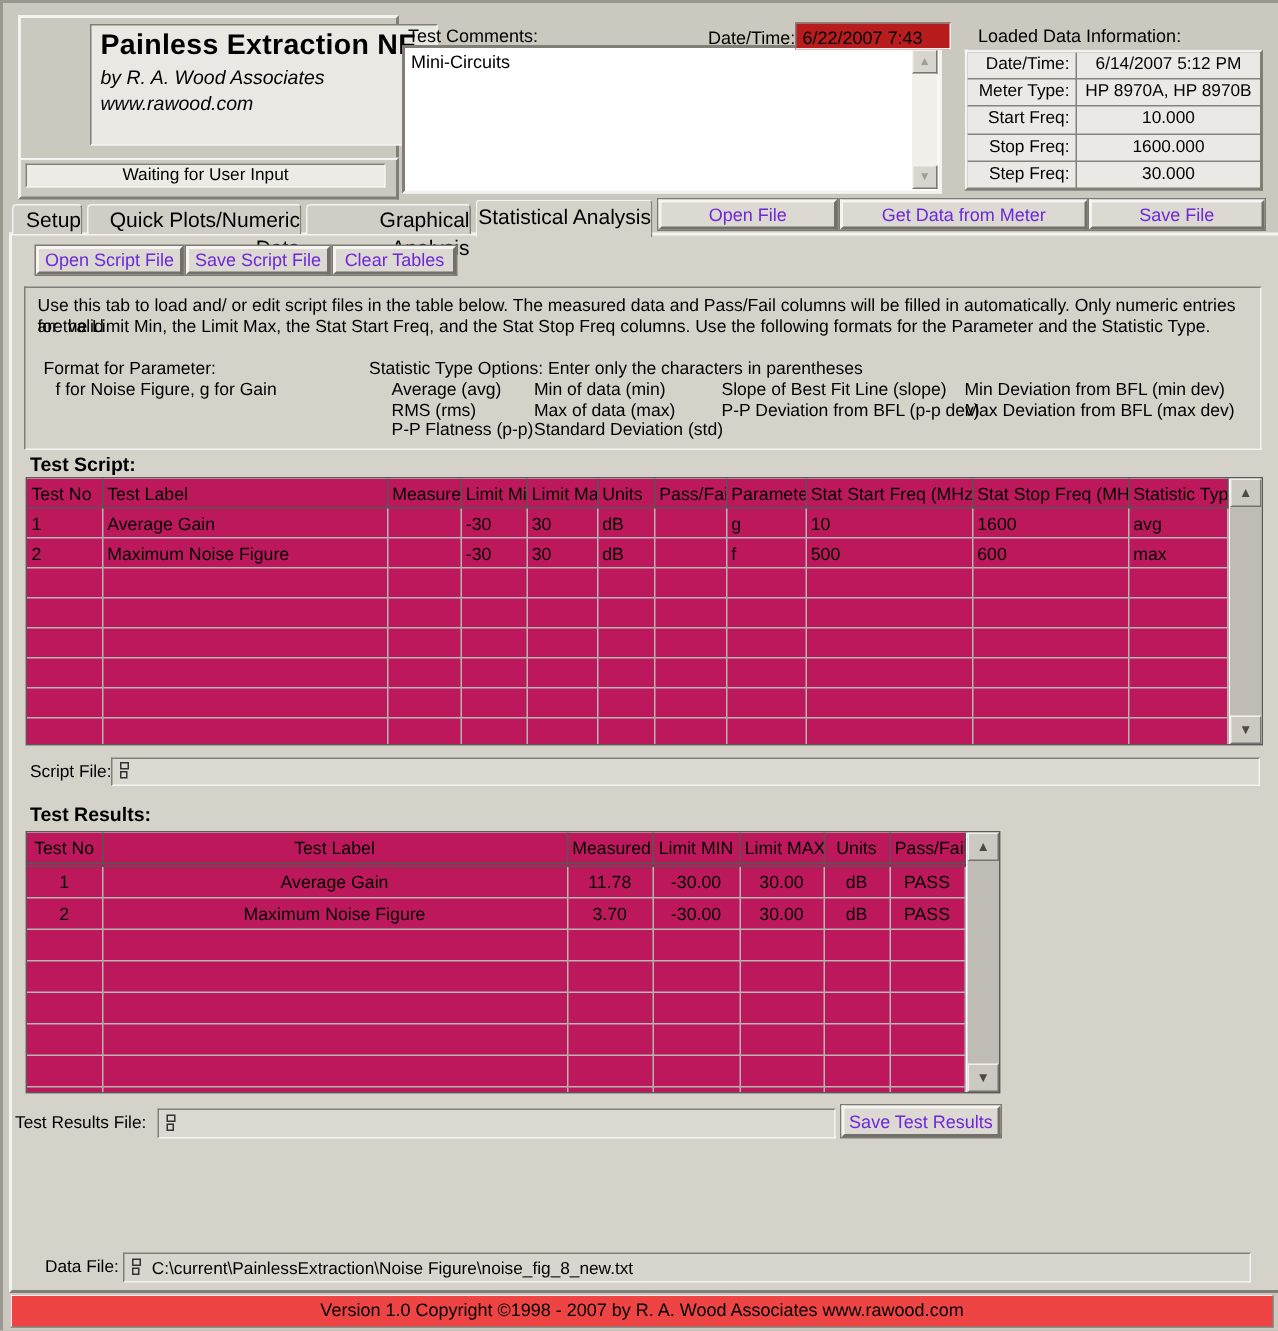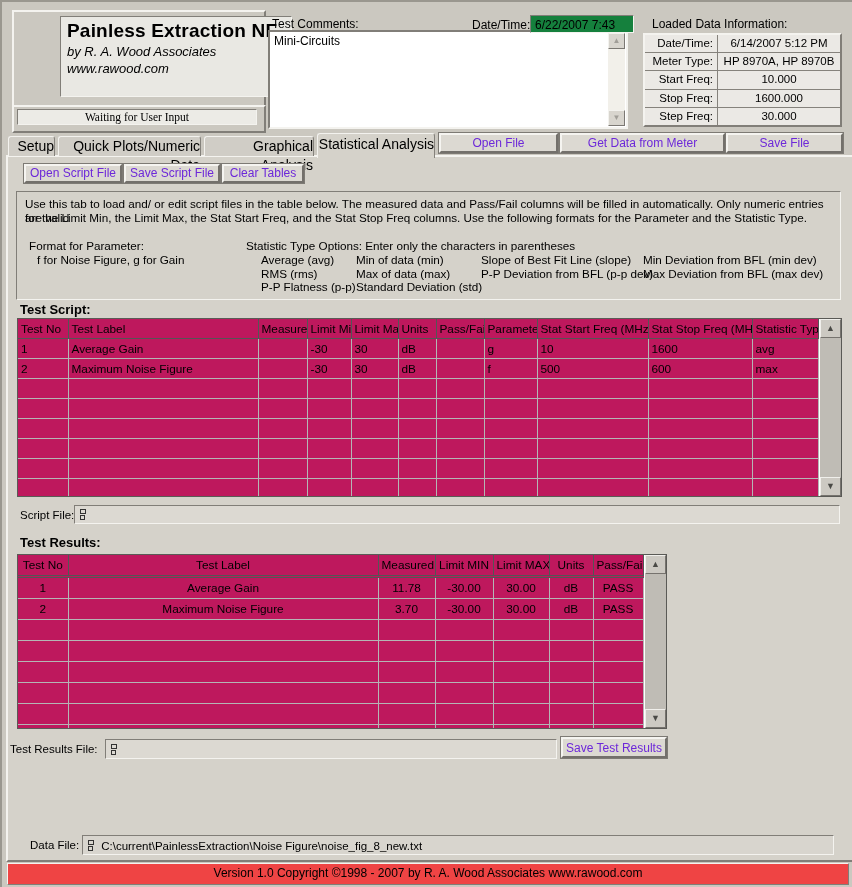--- a/index.html
+++ b/index.html
@@ -63,36 +63,36 @@
 
   <div class="abs raised2" style="left:10px;top:8px;width:250px;height:93px;">
     <div class="abs sunken1 title-inner" style="left:7px;top:4px;width:230px;height:79px;">
       <h1>Painless Extraction NF</h1>
       <div class="it">by R. A. Wood Associates</div>
       <div class="it">www.rawood.com</div>
     </div>
   </div>
 
   <div class="abs raised2" style="left:10px;top:103px;width:250px;height:24px;">
-    <div class="abs sunken1" style="left:3px;top:2px;width:238px;height:14px;background:#ecebe6;text-align:center;font-size:11.5px;line-height:14px;font-family:Liberation Serif, serif;">
+    <div class="abs sunken1" style="left:3px;top:2px;width:238px;height:14px;background:#ecebe6;text-align:center;font-size:11.5px;line-height:14px;">
       <span>Waiting for User Input</span>
     </div>
   </div>
 
   <div class="abs lbl" style="left:270px;top:15px;">Test Comments:</div>
   <div class="abs sunken2" style="left:266px;top:28px;width:356px;height:95px;background:#fff;">
     <div class="abs" style="left:4px;top:2px;font-size:12px;">Mini-Circuits</div>
     <div class="wsb">
       <div class="sbtn up"><span>▲</span></div>
       <div class="sbtn dn"><span>▼</span></div>
     </div>
   </div>
 
   <div class="abs lbl" style="left:470px;top:16px;">Date/Time:</div>
-  <div class="abs sunken1 field" style="left:528px;top:13px;width:104px;height:18px;background:#15803d;padding:1px 4px;font-size:12px;">6/22/2007  7:43</div>
+  <div class="abs sunken1 field" style="left:528px;top:13px;width:104px;height:18px;background:#b91c1c;padding:1px 4px;font-size:12px;">6/22/2007  7:43</div>
 
   <div class="abs lbl" style="left:650px;top:15px;">Loaded Data Information:</div>
   <div class="abs raised2 ldi" style="left:641px;top:31px;width:195px;height:90px;">
     <div class="k">Date/Time:</div>
     <div class="v">6/14/2007  5:12 PM</div>
     <div class="k">Meter Type:</div>
     <div class="v">HP 8970A, HP 8970B</div>
     <div class="k">Start Freq:</div>
     <div class="v">10.000</div>
     <div class="k">Stop Freq:</div>

